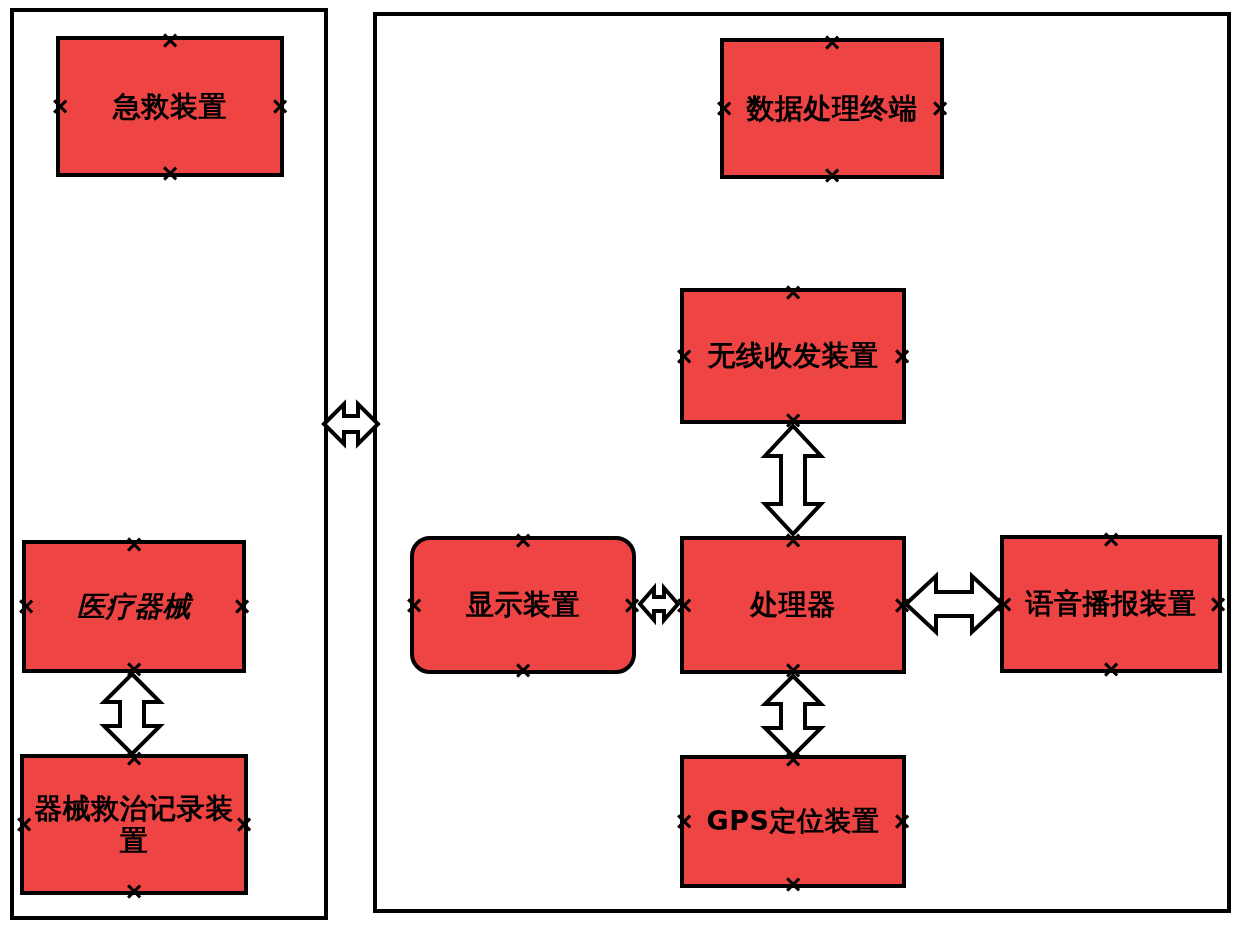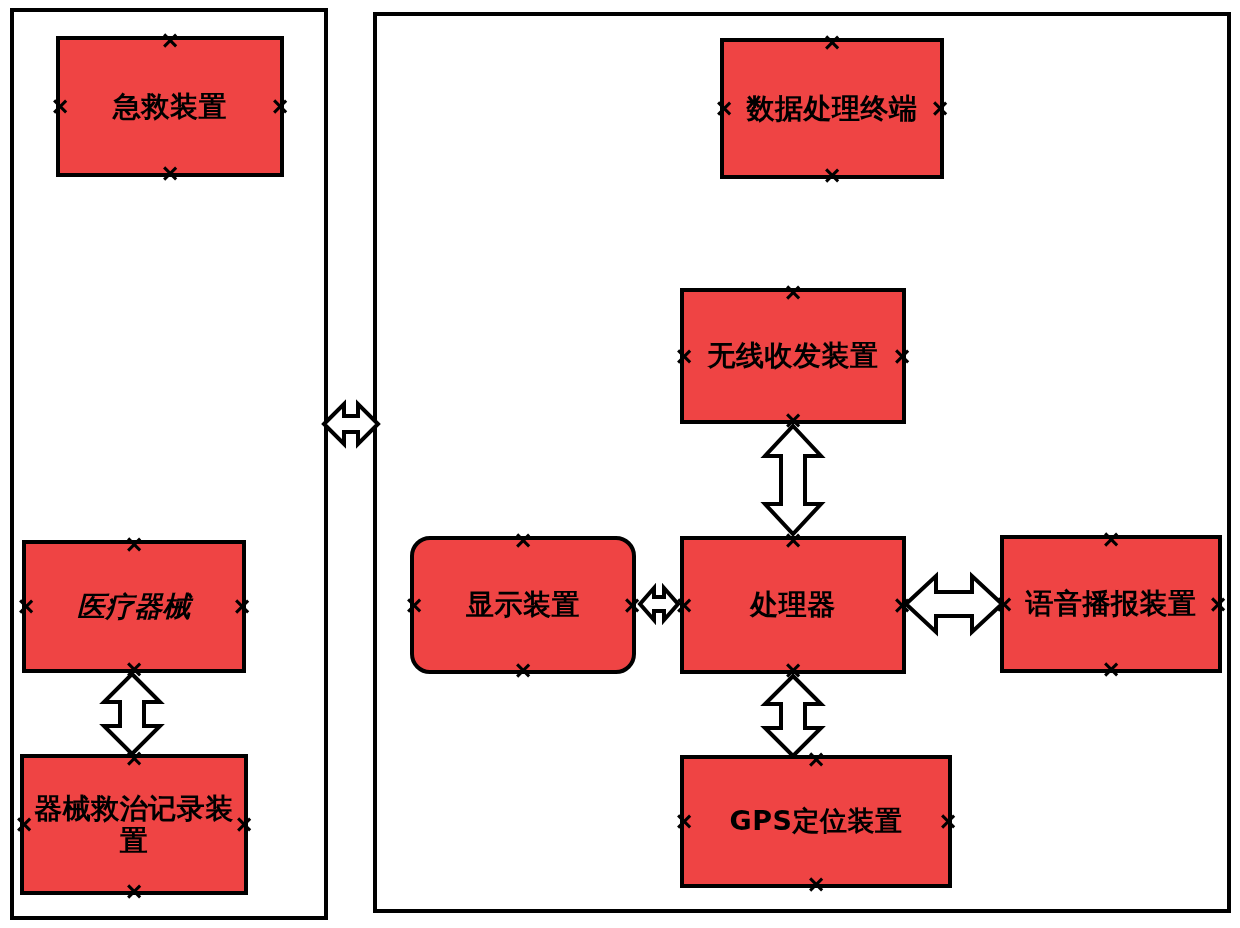--- a/index.html
+++ b/index.html
@@ -183,21 +183,21 @@
     <span class="xmark" style="left:0; top:50%;"></span>
     <span class="xmark" style="left:100%; top:50%;"></span>
   </div>
 
   <div class="arrow" style="left:761px; top:674px; width:64px; height:84px;">
     <svg width="64" height="84" viewBox="0 0 64 84">
       <polygon points="32,2 60,30 44,30 44,54 60,54 32,82 4,54 20,54 20,30 4,30"></polygon>
     </svg>
   </div>
 
-  <div class="box fs-27" style="left:680px; top:755px; width:272px; height:133px;">
+  <div class="box fs-27" style="left:680px; top:755px; width:226px; height:133px;">
     <span class="label">GPS定位装置</span>
     <span class="xmark" style="left:50%; top:0;"></span>
     <span class="xmark" style="left:50%; top:100%;"></span>
     <span class="xmark" style="left:0; top:50%;"></span>
     <span class="xmark" style="left:100%; top:50%;"></span>
   </div>
 
 </div>
 
 </body></html>

